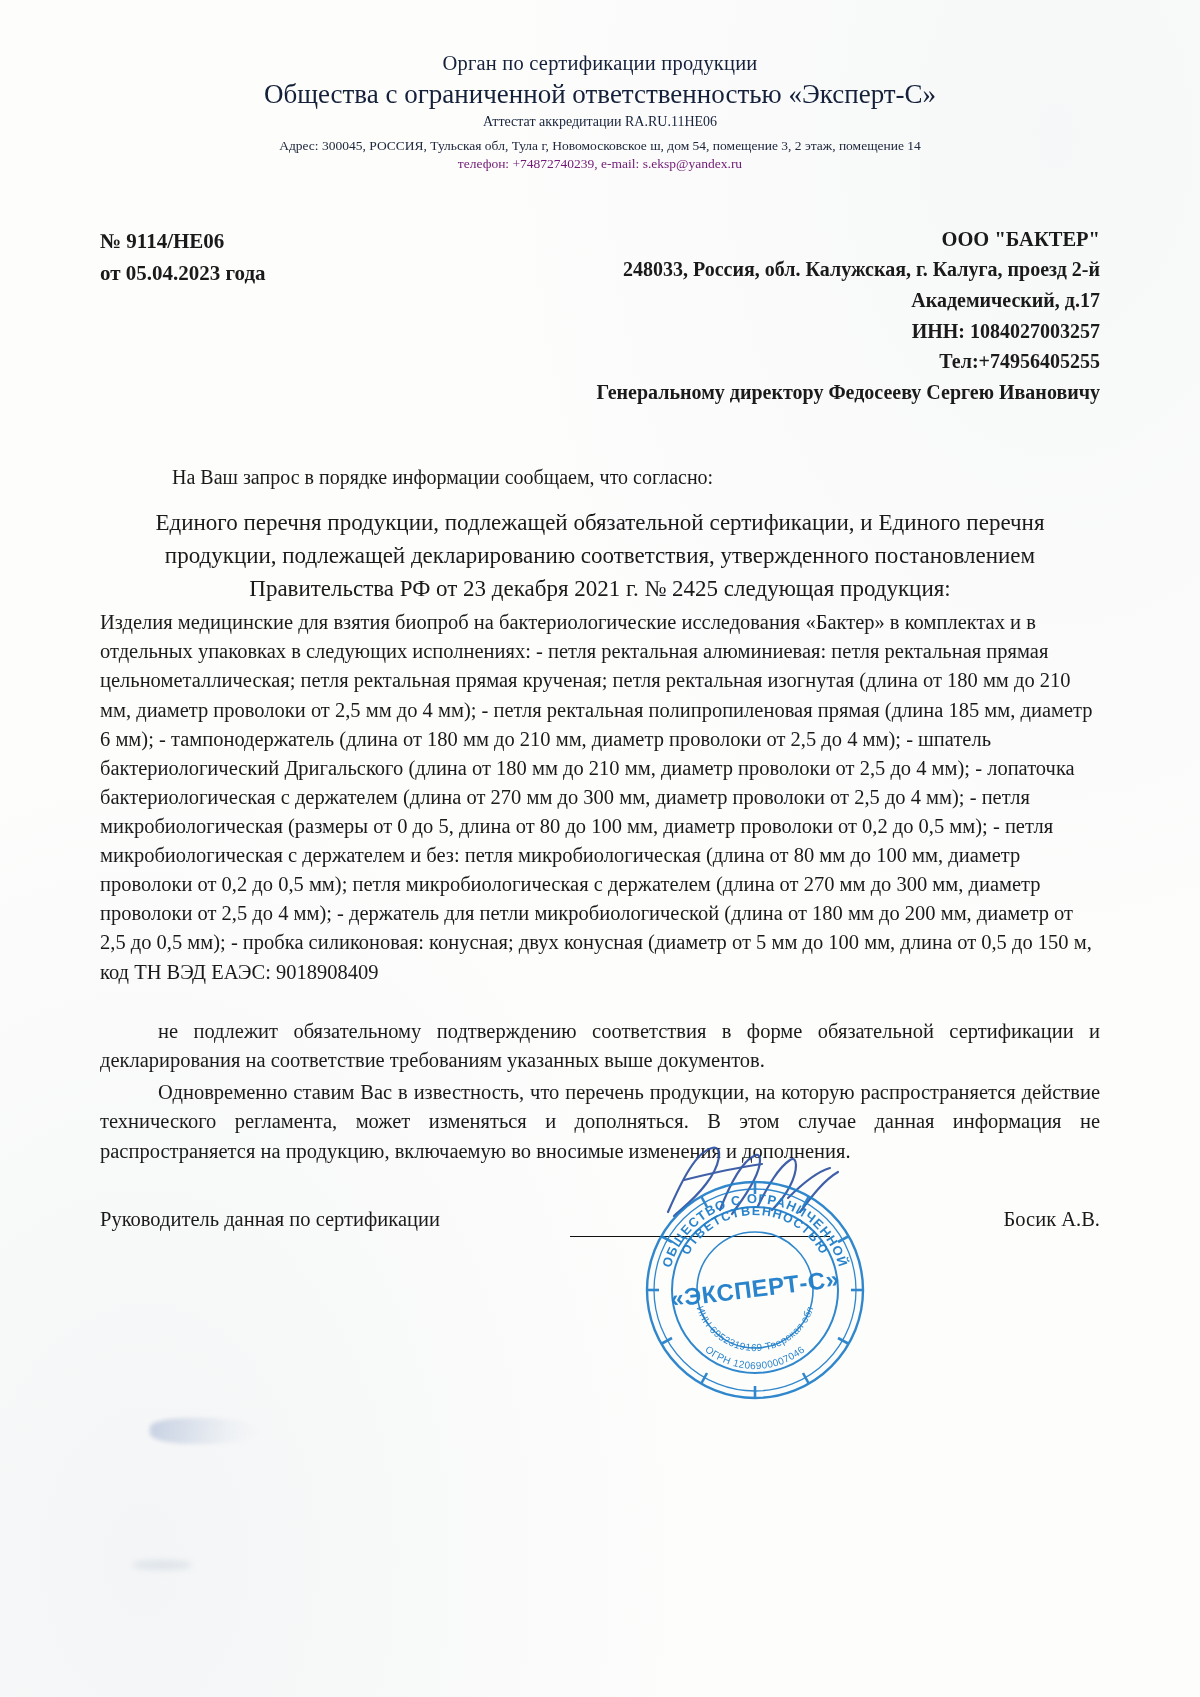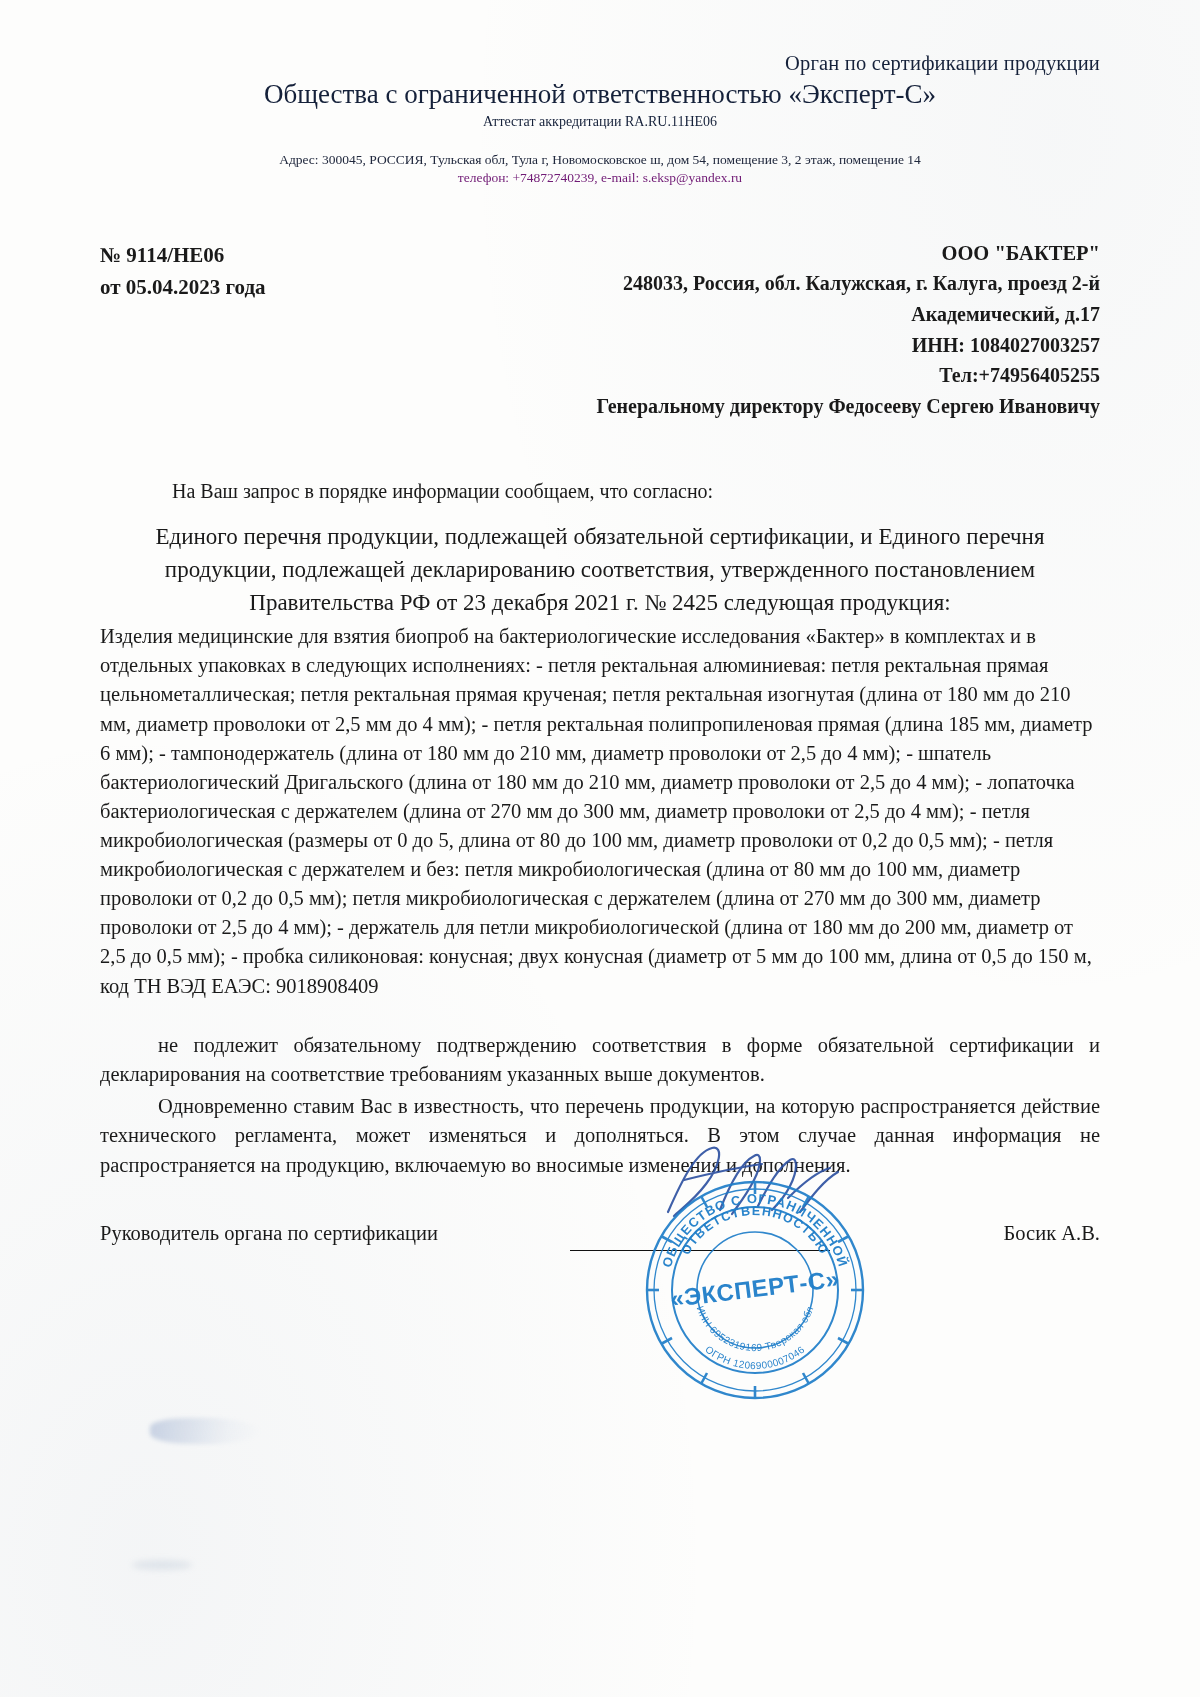--- a/index.html
+++ b/index.html
@@ -39,33 +39,32 @@
 
   
   .letterhead {
     text-align: center;
     margin-top: 52px;
     color: #15213a;
   }
   .lh-line1 {
     font-size: 20.5px;
     letter-spacing: 0.2px;
-    text-align: right;
   }
   .lh-line2 {
     font-size: 27px;
     margin-top: 4px;
   }
   .lh-line3 {
     font-size: 14px;
     margin-top: 4px;
   }
   .lh-addr {
     font-size: 13.5px;
-    margin-top: 22px;
+    margin-top: 8px;
     color: #20283d;
   }
   .lh-phone {
     font-size: 13.5px;
     margin-top: 2px;
     color: #701a75;
   }
 
   
   .head-row {
@@ -224,21 +223,21 @@
     </div>
 
     <div class="product-text">Изделия медицинские для взятия биопроб на бактериологические исследования «Бактер» в комплектах и в отдельных упаковках в следующих исполнениях: - петля ректальная алюминиевая: петля ректальная прямая цельнометаллическая; петля ректальная прямая крученая; петля ректальная изогнутая (длина от 180 мм до 210 мм, диаметр проволоки от 2,5 мм до 4 мм); - петля ректальная полипропиленовая прямая (длина 185 мм, диаметр 6 мм); - тампонодержатель (длина от 180 мм до 210 мм, диаметр проволоки от 2,5 до 4 мм); - шпатель бактериологический Дригальского (длина от 180 мм до 210 мм, диаметр проволоки от 2,5 до 4 мм); - лопаточка бактериологическая с держателем (длина от 270 мм до 300 мм, диаметр проволоки от 2,5 до 4 мм); - петля микробиологическая (размеры от 0 до 5, длина от 80 до 100 мм, диаметр проволоки от 0,2 до 0,5 мм); - петля микробиологическая с держателем и без: петля микробиологическая (длина от 80 мм до 100 мм, диаметр проволоки от 0,2 до 0,5 мм); петля микробиологическая с держателем (длина от 270 мм до 300 мм, диаметр проволоки от 2,5 до 4 мм); - держатель для петли микробиологической (длина от 180 мм до 200 мм, диаметр от 2,5 до 0,5 мм); - пробка силиконовая: конусная; двух конусная (диаметр от 5 мм до 100 мм, длина от 0,5 до 150 м, код ТН ВЭД ЕАЭС: 9018908409</div>
 
     <div class="justified">
       <p>не подлежит обязательному подтверждению соответствия в форме обязательной сертификации и декларирования на соответствие требованиям указанных выше документов.</p>
       <p>Одновременно ставим Вас в известность, что перечень продукции, на которую распространяется действие технического регламента, может изменяться и дополняться. В этом случае данная информация не распространяется на продукцию, включаемую во вносимые изменения и дополнения.</p>
     </div>
 
     <div class="sign-row">
-      <div class="sign-left">Руководитель органа по сертификации</div>
+      <div class="sign-left">Руководитель данная по сертификации</div>
       <div class="sign-line"></div>
       <div class="sign-right">Босик А.В.</div>
     </div>
 
   </div>
 
   <svg class="handsign" viewBox="0 0 210 90" xmlns="http://www.w3.org/2000/svg">
     <g fill="none" stroke="#2b4fa0" stroke-width="2.2" stroke-linecap="round" stroke-linejoin="round" opacity="0.9">
       <path d="M18,72 C32,40 46,12 62,8 C74,5 70,26 56,44 C44,60 30,70 24,76"></path>
       <path d="M34,40 C58,34 84,28 112,24"></path>

